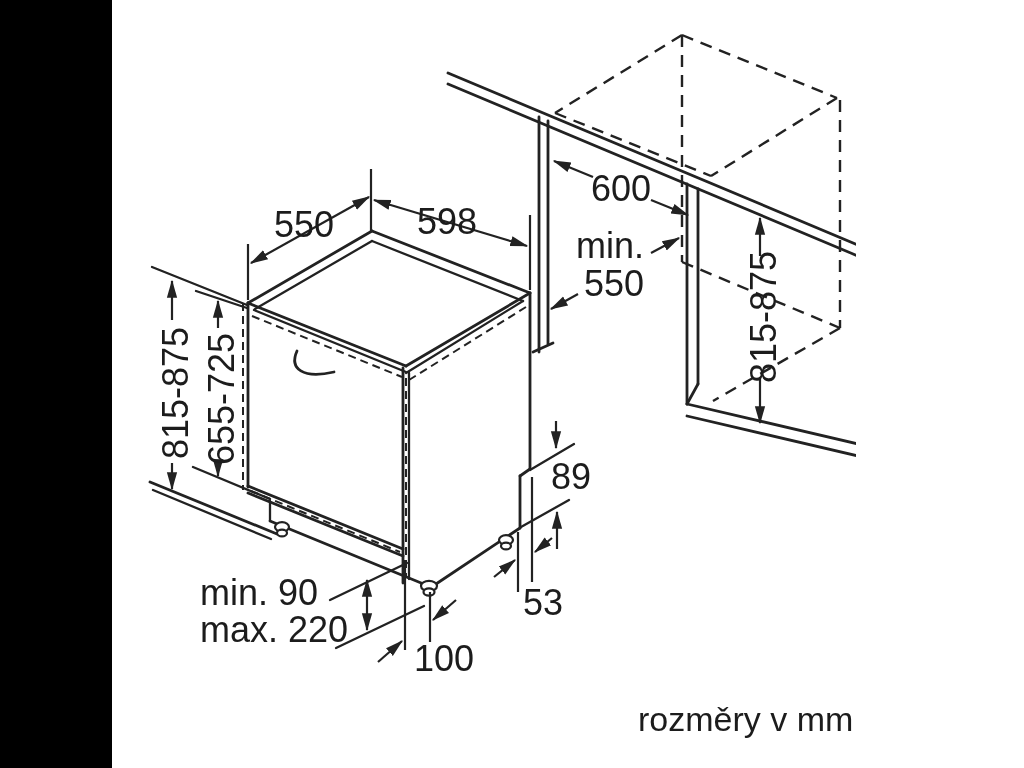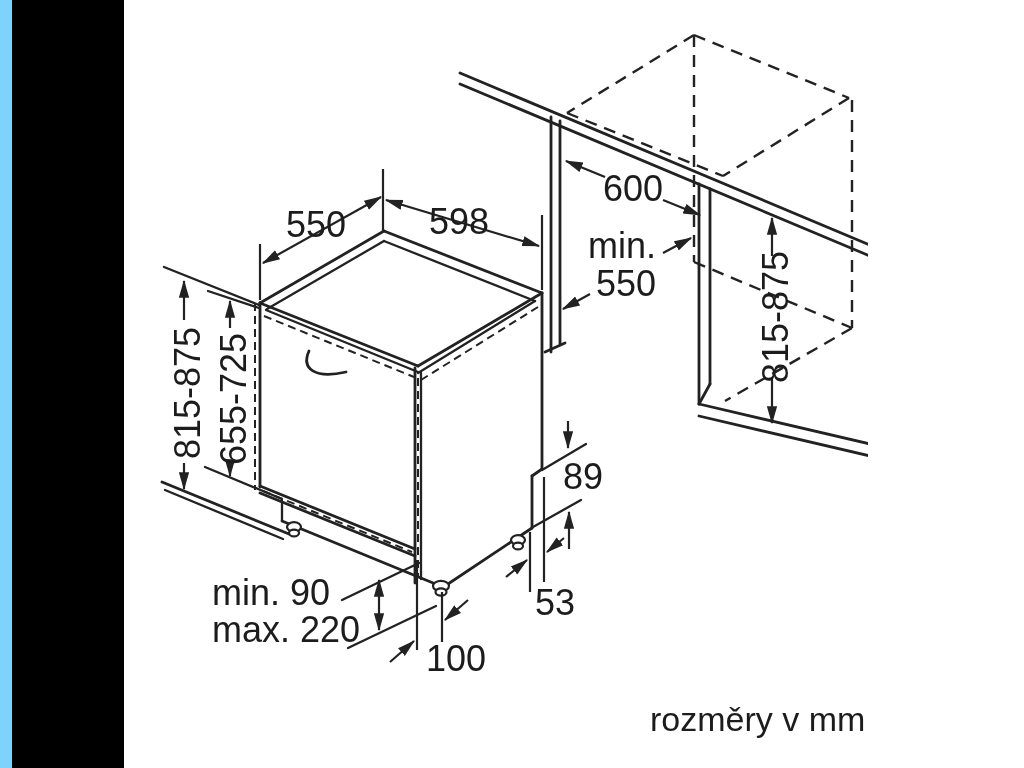--- a/index.html
+++ b/index.html
@@ -1,16 +1,16 @@
 <!DOCTYPE html>
 <html><head>
 <meta charset="utf-8">
 <style>
   html,body{margin:0;padding:0;background:#fff;}
-  .stage{position:relative;width:856px;height:768px;overflow:hidden;background:#7dd3fc;padding-left:12px;}
+  .stage{position:relative;width:856px;height:768px;overflow:hidden;background:#0ea5e9;}
   svg{display:block;}
   text{font-family:"Liberation Sans","DejaVu Sans",sans-serif;fill:#1c1c1c;}
   .dimtxt{font-size:36px;}
   .note{font-size:34px;}
   .ln{stroke:#222;stroke-width:2.8;fill:none;stroke-linecap:round;}
   .thin{stroke:#222;stroke-width:2.3;fill:none;stroke-linecap:round;}
   .dash{stroke:#222;stroke-width:2.4;fill:none;stroke-dasharray:12 8;stroke-linecap:butt;}
   .dashsm{stroke:#222;stroke-width:2;fill:none;stroke-dasharray:8 5;stroke-linecap:butt;}
   .dim{stroke:#222;stroke-width:2.2;fill:none;stroke-linecap:butt;}
   .foot{stroke:#222;stroke-width:2.2;fill:#fff;}

